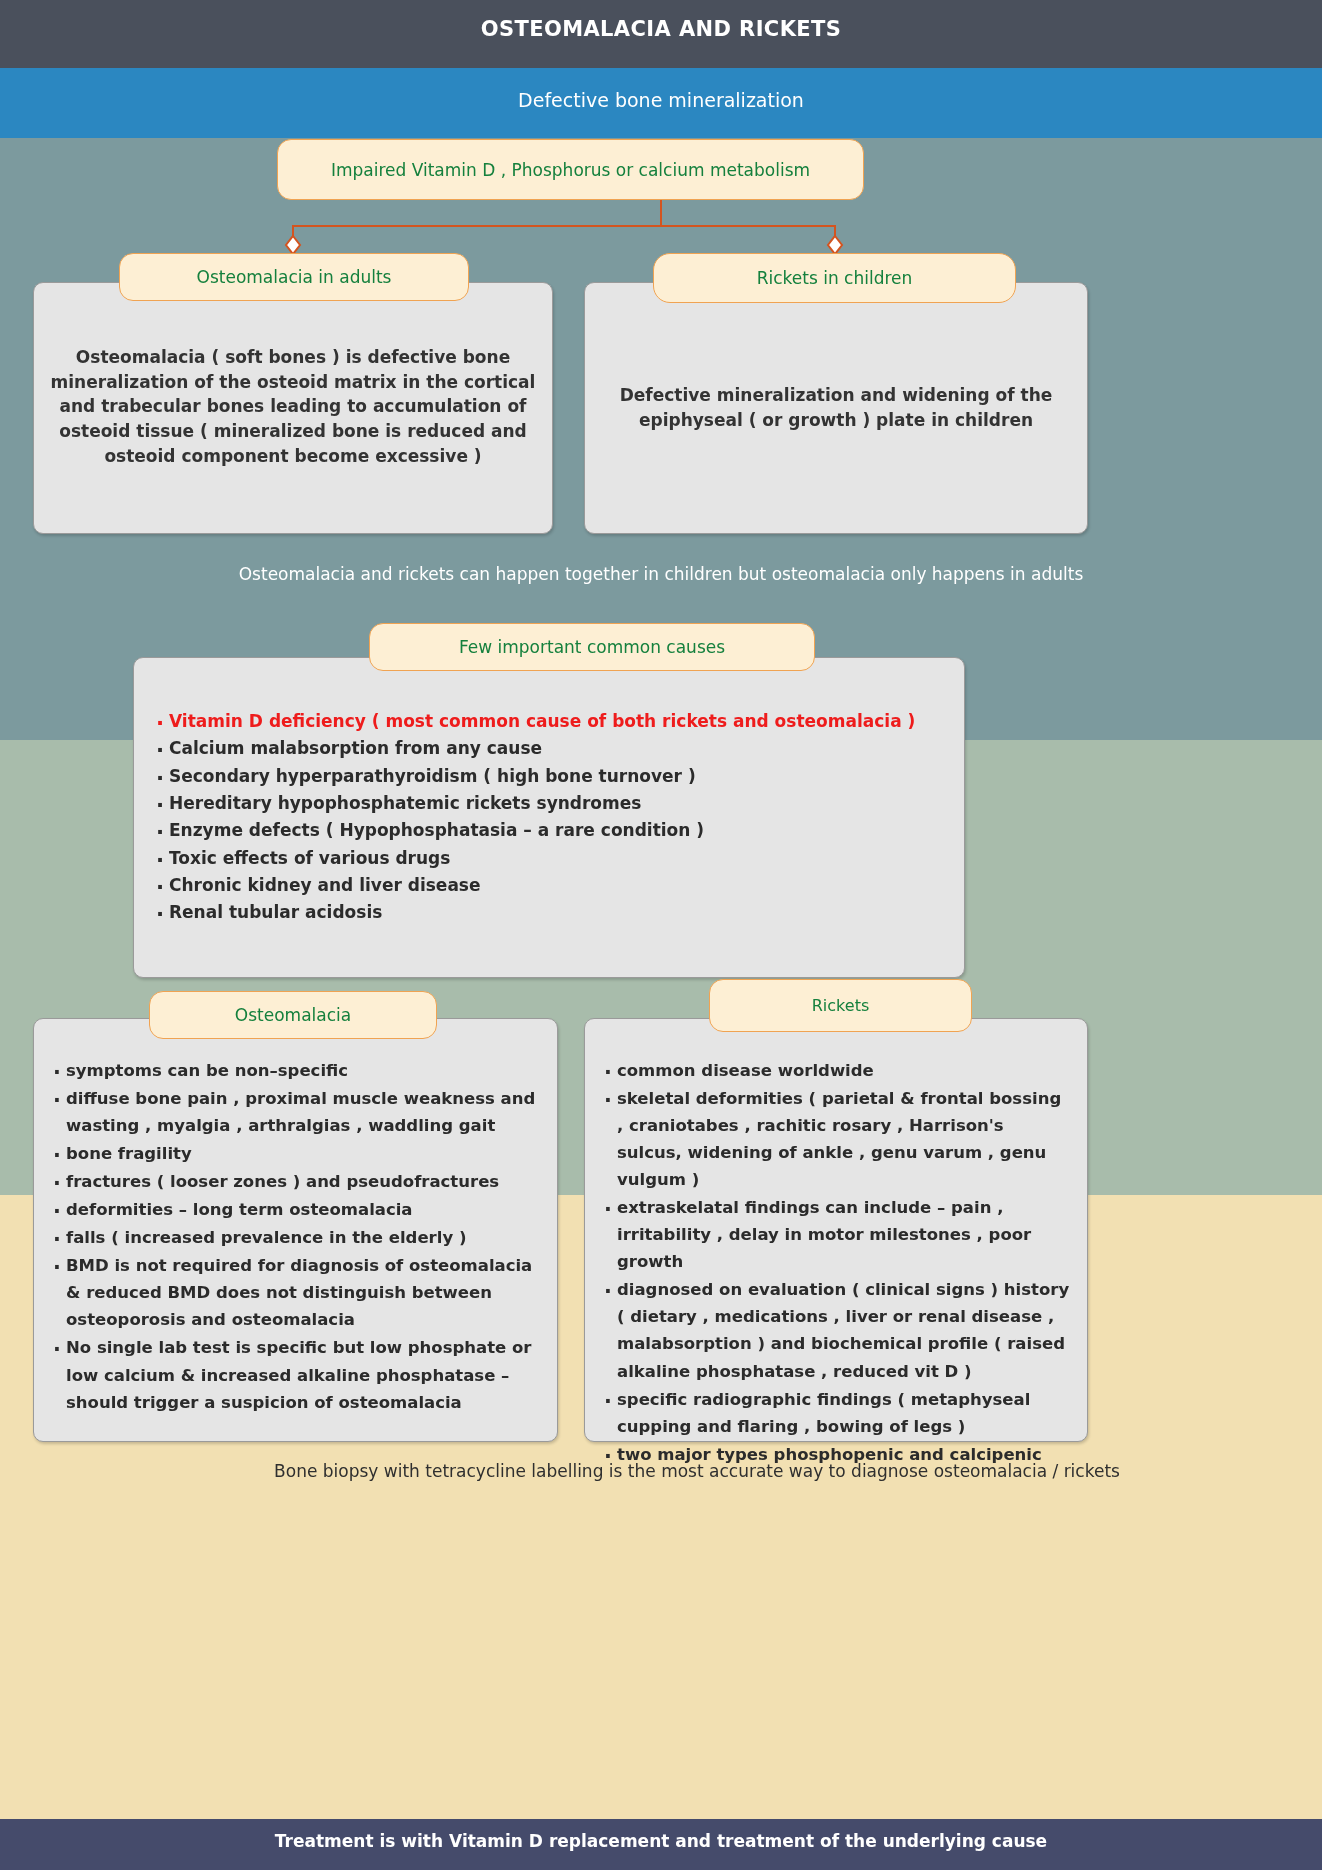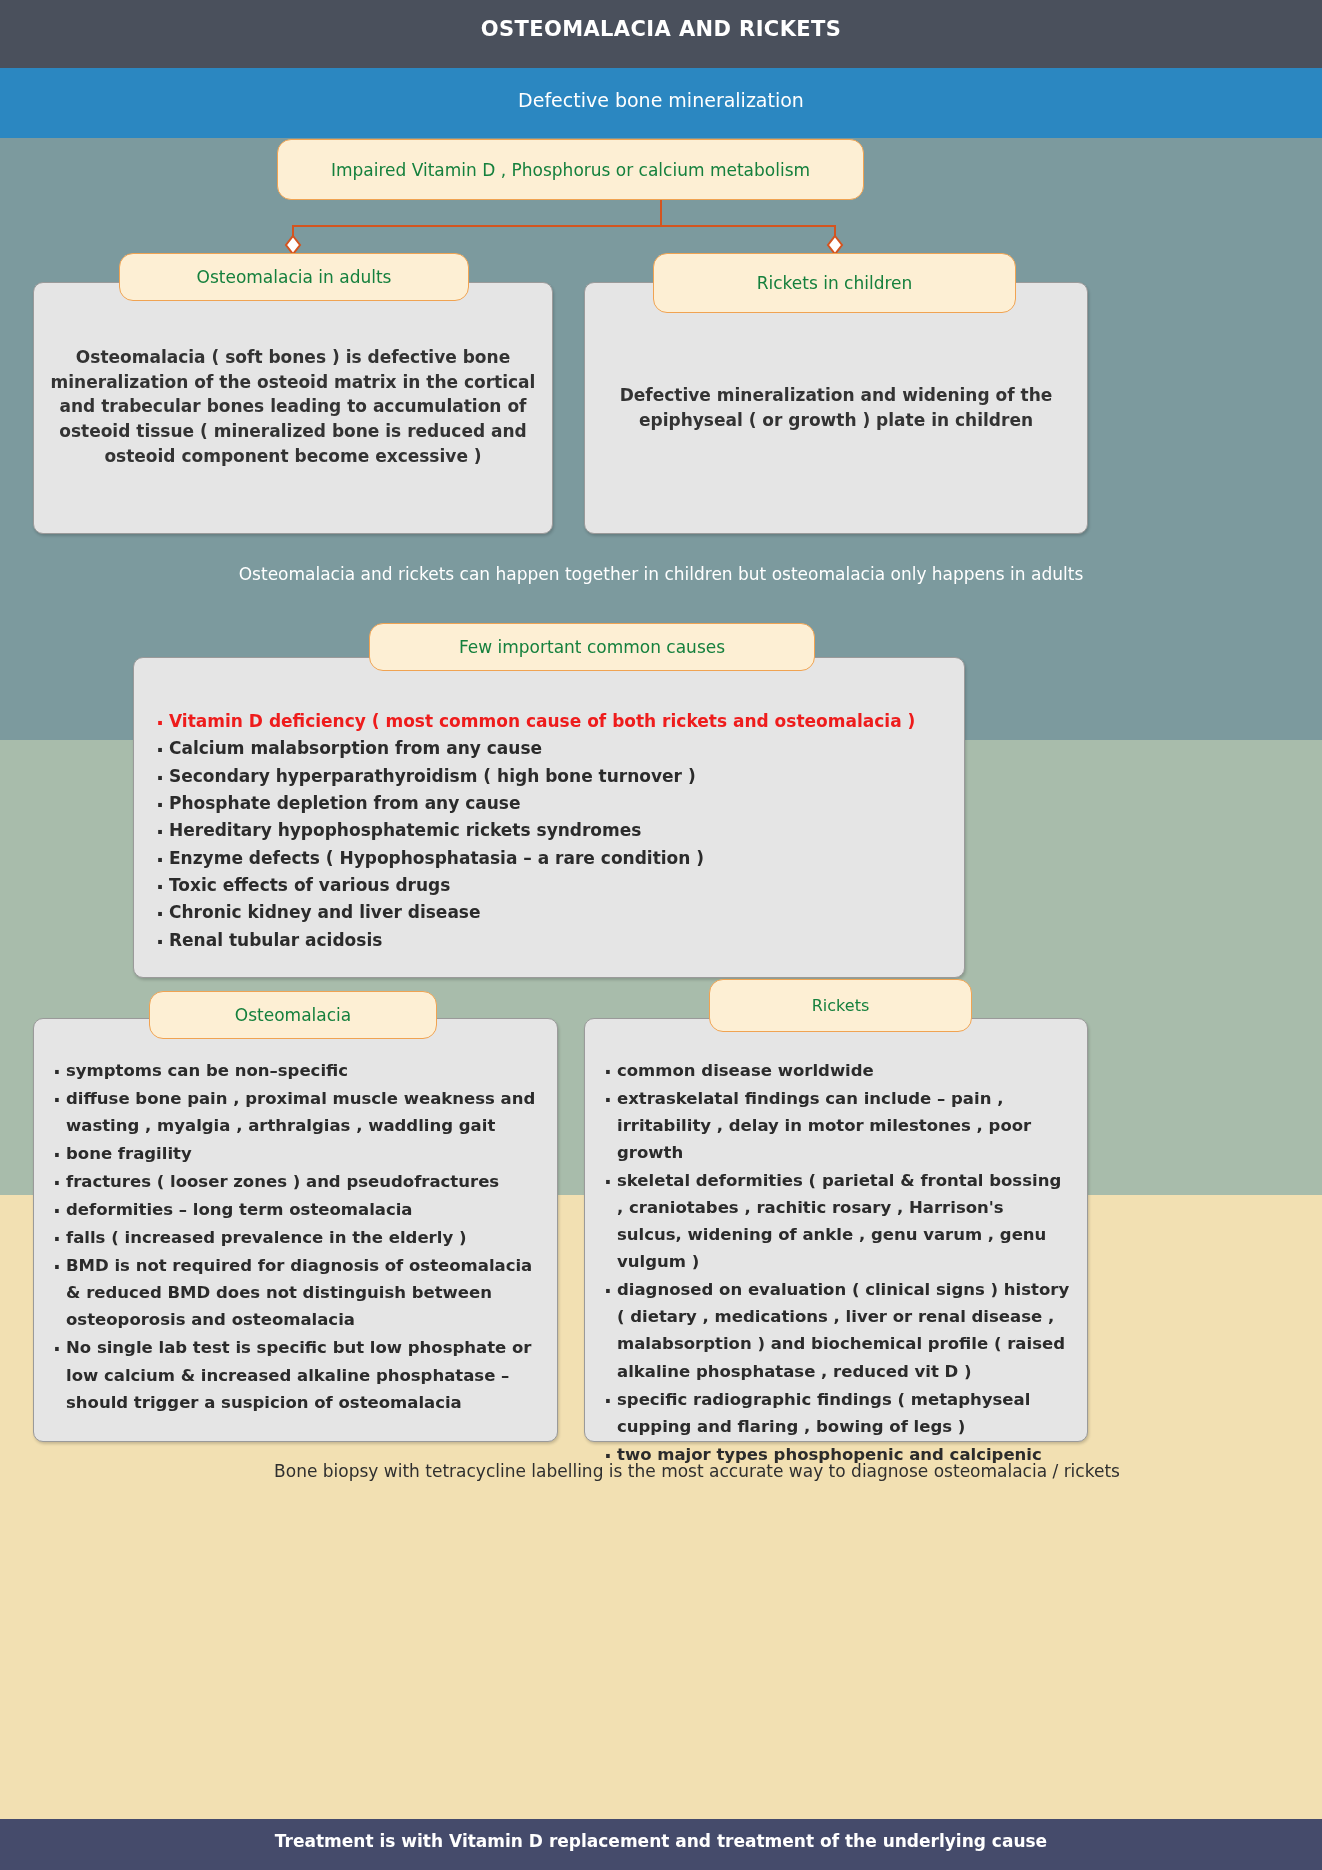--- a/index.html
+++ b/index.html
@@ -125,32 +125,31 @@
   <div class="panel" style="left:33px; top:282px; width:520px; height:252px;">
     <div class="panel-center-text" style="top:62px;">Osteomalacia ( soft bones ) is defective bone mineralization of the osteoid matrix in the cortical and trabecular bones leading to accumulation of osteoid tissue ( mineralized bone is reduced and osteoid component become excessive )</div>
   </div>
   <div class="label-box" style="left:119px; top:253px; width:350px; height:48px; font-size:17px;">
     <span>Osteomalacia in adults</span>
   </div>
 
   <div class="panel" style="left:584px; top:282px; width:504px; height:252px;">
     <div class="panel-center-text" style="top:100px;">Defective mineralization and widening of the epiphyseal ( or growth ) plate in children</div>
   </div>
-  <div class="label-box" style="left:653px; top:253px; width:363px; height:60px; font-size:17px;">
+  <div class="label-box" style="left:653px; top:253px; width:363px; height:50px; font-size:17px;border-radius:17px;">
     <span>Rickets in children</span>
   </div>
 
   <div class="banner-text note-teal">Osteomalacia and rickets can happen together in children but osteomalacia only happens in adults</div>
 
   <div class="panel" style="left:133px; top:657px; width:832px; height:321px;">
     <ul class="bullets" style="margin:50px 0 0 20px; font-size:17px; line-height:1.55;">
         <li class="highlight">Vitamin D deficiency ( most common cause of both rickets and osteomalacia  )</li>
         <li>Calcium malabsorption from any cause</li>
         <li>Secondary hyperparathyroidism ( high bone turnover )</li>
-        <li>Phosphate depletion from any cause</li>
         <li>Hereditary hypophosphatemic rickets syndromes</li>
         <li>Enzyme defects ( Hypophosphatasia – a rare condition )</li>
         <li>Toxic effects of various drugs</li>
         <li>Chronic kidney and liver disease</li>
         <li>Renal tubular acidosis</li>
       </ul>
   </div>
   <div class="label-box" style="left:369px; top:623px; width:446px; height:48px; font-size:17px;">
     <span>Few important common causes</span>
   </div>
@@ -167,22 +166,22 @@
         <li>No single lab test is specific but low phosphate or low calcium &amp; increased alkaline phosphatase – should trigger a suspicion of osteomalacia</li>
       </ul>
   </div>
   <div class="label-box" style="left:149px; top:991px; width:288px; height:48px; font-size:17px;">
     <span>Osteomalacia</span>
   </div>
 
   <div class="panel" style="left:584px; top:1018px; width:504px; height:424px;">
     <ul class="bullets" style="margin:38px 14px 0 17px; font-size:16.5px; line-height:1.64;">
         <li>common disease worldwide</li>
+        <li>skeletal deformities ( parietal &amp; frontal bossing , craniotabes , rachitic rosary , Harrison's sulcus, widening of ankle , genu varum , genu vulgum )</li>
         <li>extraskelatal findings can include – pain , irritability , delay in motor milestones , poor growth</li>
-        <li>skeletal deformities ( parietal &amp; frontal bossing , craniotabes , rachitic rosary , Harrison's sulcus, widening of ankle , genu varum , genu vulgum )</li>
         <li>diagnosed on evaluation ( clinical signs )  history ( dietary , medications , liver or renal disease , malabsorption ) and biochemical profile ( raised alkaline phosphatase , reduced vit D )</li>
         <li>specific radiographic findings ( metaphyseal cupping and flaring , bowing of legs )</li>
         <li>two major types phosphopenic and calcipenic</li>
       </ul>
   </div>
   <div class="label-box" style="left:709px; top:979px; width:263px; height:53px; font-size:16px;">
     <span>Rickets</span>
   </div>
 
   <div class="banner-text note-sand">Bone biopsy with tetracycline labelling is the most accurate way to diagnose osteomalacia / rickets</div>

